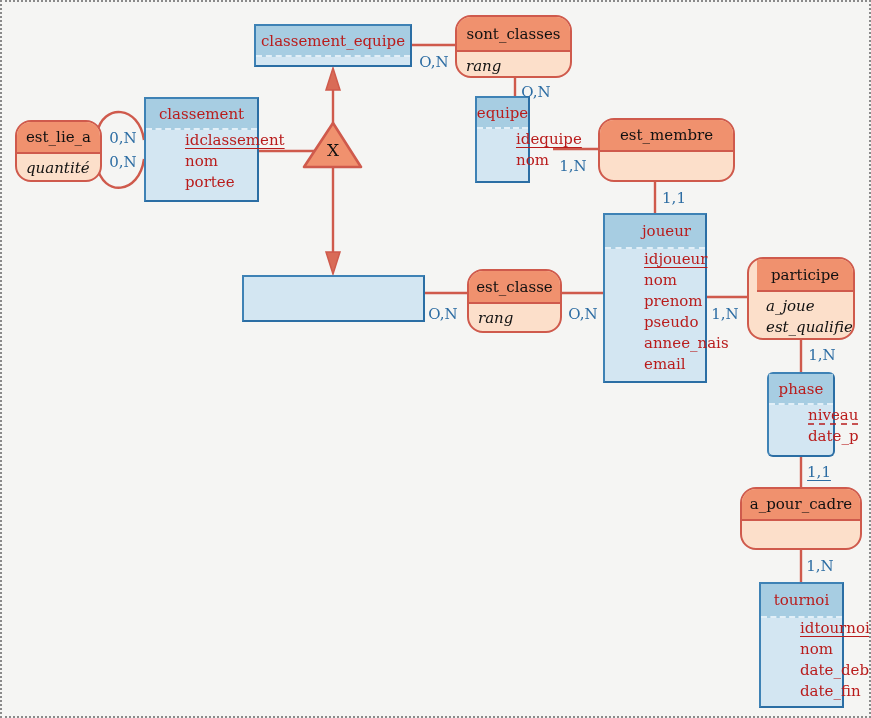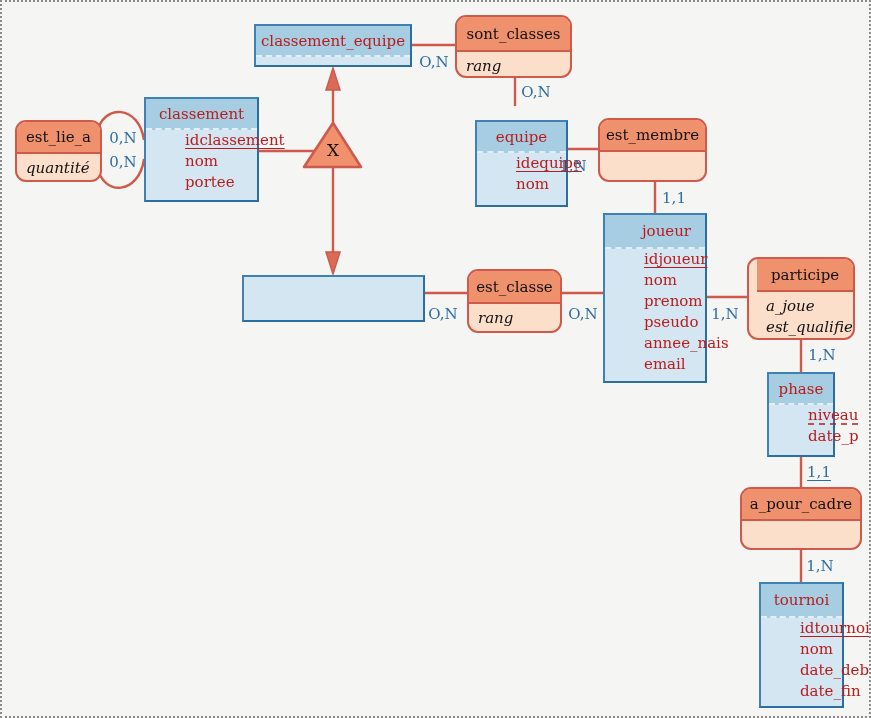--- a/index.html
+++ b/index.html
@@ -25,21 +25,21 @@
     background:#a7cde2;
     border-bottom:2px dashed #e2eff7;
     display:flex;align-items:center;justify-content:center;
     font-size:15px;white-space:nowrap;
   }
   .entity .bd{flex:1 1 auto;padding:0 7px 2px 7px;margin-left:32px;}
   .assoc{
     position:absolute;box-sizing:border-box;
     background:#fcdfca;
     border:2.5px solid #cf5a4c;
-    border-radius:11px;
+    border-radius:16px;
     display:flex;flex-direction:column;
     overflow:hidden;
     color:#111;
   }
   .assoc .hd{
     flex:0 0 auto;height:30px;
     background:#f0916e;
     border-bottom:2.5px solid #cf5a4c;
     display:flex;align-items:center;justify-content:center;
     font-size:15px;white-space:nowrap;
@@ -95,21 +95,21 @@
 
   <div class="entity" style="left:142px;top:95px;width:115px;height:105px;">
     <div class="hd">classement</div>
     <div class="bd">
       <div class="attr key">idclassement</div>
       <div class="attr">nom</div>
       <div class="attr">portee</div>
     </div>
   </div>
 
-  <div class="entity" style="left:473px;top:118px;width:93px;height:87px;">
+  <div class="entity" style="left:473px;top:94px;width:55px;height:87px;">
     <div class="hd">equipe</div>
     <div class="bd">
       <div class="attr key">idequipe</div>
       <div class="attr">nom</div>
     </div>
   </div>
 
   <div class="entity" style="left:601px;top:211px;width:104px;height:170px;">
     <div class="hd" style="height:32px;padding-left:23px;">joueur</div>
     <div class="bd">
@@ -119,21 +119,21 @@
       <div class="attr">pseudo</div>
       <div class="attr">annee_nais</div>
       <div class="attr">email</div>
     </div>
   </div>
 
   <div class="entity" style="left:240px;top:273px;width:183px;height:47px;">
     <div class="bd"></div>
   </div>
 
-  <div class="entity" style="left:765px;top:370px;width:68px;height:85px;">
+  <div class="entity" style="left:765px;top:370px;width:68px;height:85px;border-radius:6px;">
     <div class="hd">phase</div>
     <div class="bd">
       <div class="attr wkey">niveau</div>
       <div class="attr">date_p</div>
     </div>
   </div>
 
   <div class="entity" style="left:757px;top:580px;width:85px;height:126px;">
     <div class="hd" style="height:32px;">tournoi</div>
     <div class="bd">
@@ -151,21 +151,21 @@
     </div>
   </div>
 
   <div class="assoc" style="left:453px;top:13px;width:117px;height:63px;">
     <div class="hd" style="height:33px;">sont_classes</div>
     <div class="bd">
       <div class="attr">rang</div>
     </div>
   </div>
 
-  <div class="assoc" style="left:596px;top:116px;width:109px;height:64px;">
+  <div class="assoc" style="left:596px;top:116px;width:137px;height:64px;">
     <div class="hd">est_membre</div>
     <div class="bd"></div>
   </div>
 
   <div class="assoc" style="left:465px;top:267px;width:95px;height:64px;">
     <div class="hd" style="height:31px;">est_classe</div>
     <div class="bd">
       <div class="attr">rang</div>
     </div>
   </div>

